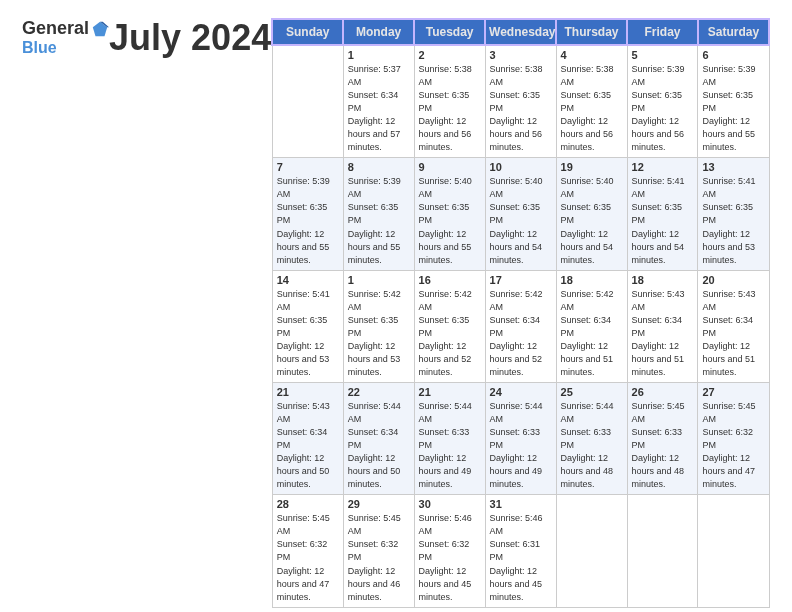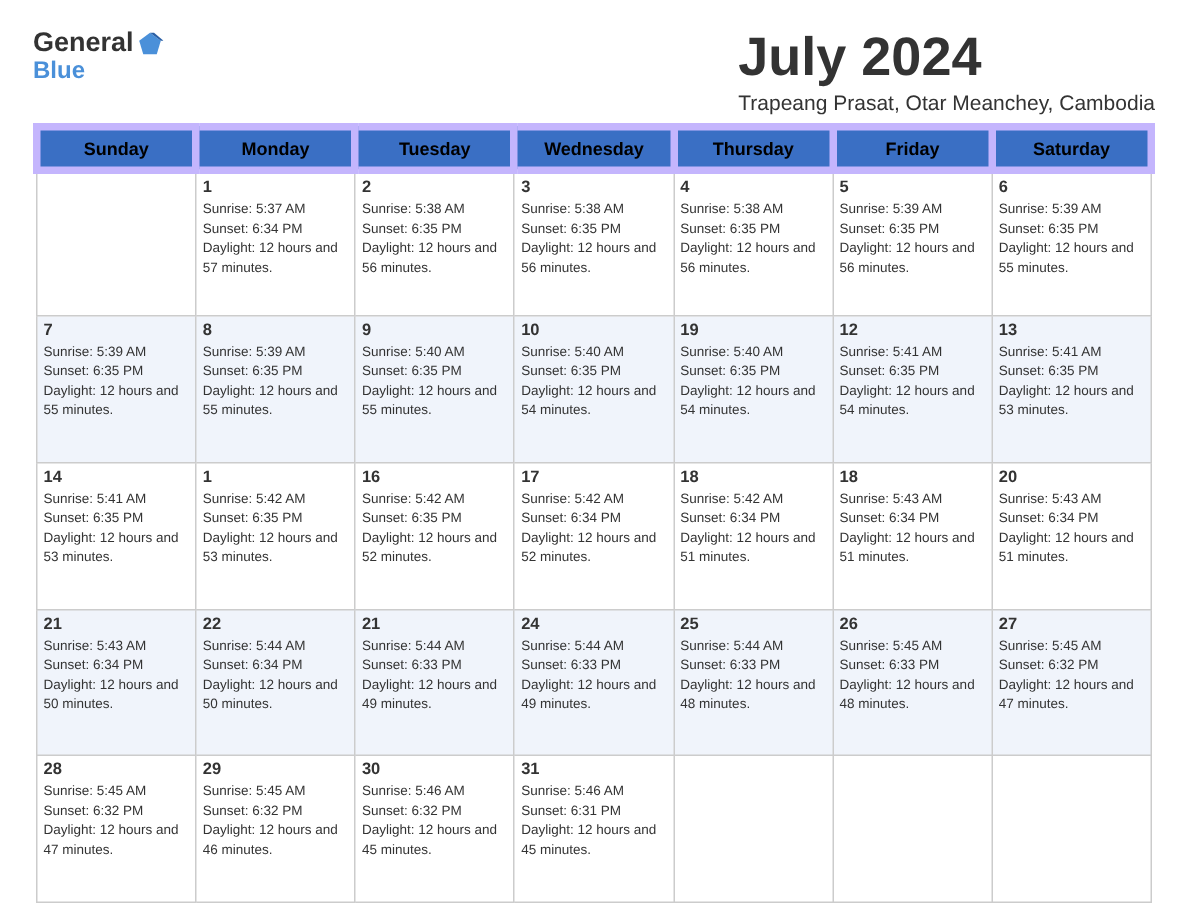--- a/index.html
+++ b/index.html
@@ -8,21 +8,21 @@
       height: 612px;
       font-family: Arial, sans-serif;
       background: #fff;
       overflow: hidden;
     }
     .page {
       width: 792px;
       height: 612px;
       padding: 18px 22px 10px 22px;
       display: flex;
-      flex-direction: column;
+      flex-direction: row;
     }
     .header {
       display: flex;
       justify-content: space-between;
       align-items: flex-start;
       margin-bottom: 6px;
     }
     .logo {
       display: flex;
       flex-direction: column;
@@ -63,26 +63,26 @@
     }
     .calendar {
       flex: 1;
       border: 1px solid #ccc;
       border-collapse: collapse;
       width: 100%;
       table-layout: fixed;
     }
     .calendar thead tr th {
       background: #3a6fc4;
-      color: #000000;
+      color: #e5e5e5;
       text-align: center;
       padding: 5px 3px;
       font-size: 12px;
       font-weight: bold;
-      border: 5px solid #c4b5fd;
+      border: 2px solid #c4b5fd;
     }
     .calendar tbody tr td {
       border: 1px solid #ccc;
       vertical-align: top;
       padding: 3px 4px;
       font-size: 9.5px;
       color: #333;
       height: 88px;
       width: 113px;
     }
@@ -116,21 +116,20 @@
           <polygon points="10,2 18,8 15,18 5,18 2,8" fill="#4a90d9"></polygon>
           <polygon points="13,2 20,8 18,8 10,2" fill="#2a5fa5"></polygon>
         </svg>
       </div>
       <div>
         <span class="logo-blue">Blue</span>
       </div>
     </div>
     <div class="header-right">
       <div class="month-year">July 2024</div>
-      <div class="location">Trapeang Prasat, Otar Meanchey, Cambodia</div>
     </div>
   </div>
 
   <table class="calendar">
     <thead>
       <tr>
         <th>Sunday</th>
         <th>Monday</th>
         <th>Tuesday</th>
         <th>Wednesday</th>

